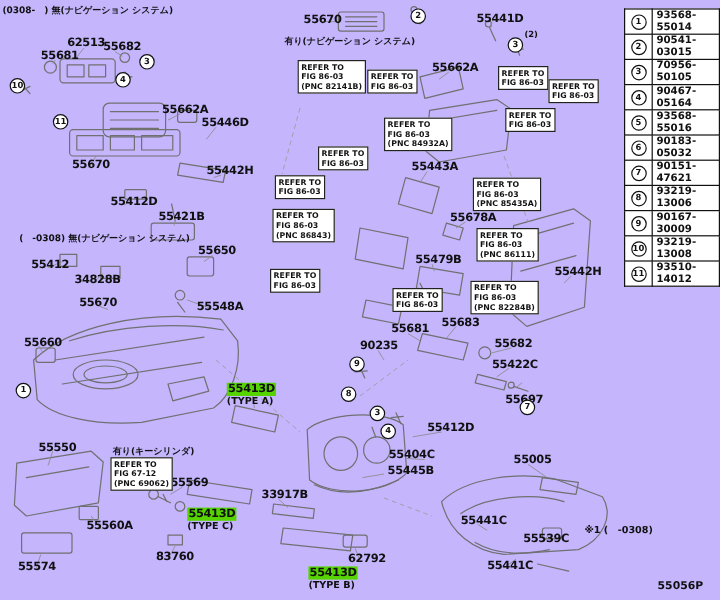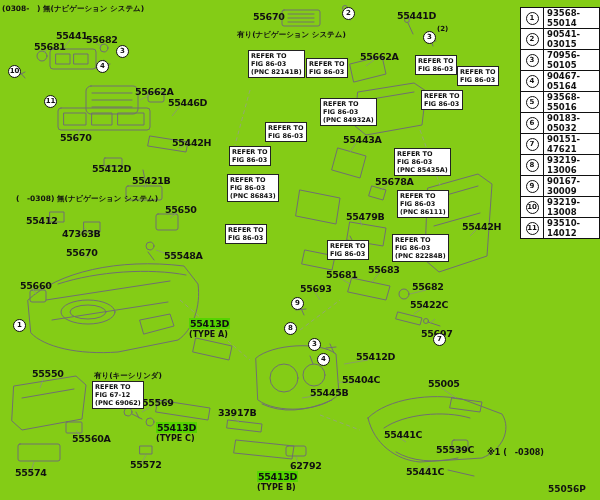--- a/index.html
+++ b/index.html
@@ -1,16 +1,16 @@
 <!DOCTYPE html>
 <html><head>
 <meta charset="utf-8">
 <style>
   html,body{margin:0;padding:0;background:#ffffff;}
-  .canvas{position:relative;width:600px;height:500px;background:#84cc16;overflow:hidden;
+  .canvas{position:relative;width:600px;height:500px;background:#c4b5fd;overflow:hidden;
           font-family:"DejaVu Sans",sans-serif;color:#111;}
   svg{position:absolute;left:0;top:0;}
   .pl{position:absolute;font-size:9.5px;font-weight:bold;letter-spacing:-0.3px;white-space:nowrap;line-height:1;}
   .pl.green{background:#55d400;padding:0 1px;}
   .ptype{display:block;font-size:8px;font-weight:bold;line-height:1.15;white-space:nowrap;}
   .hl{position:absolute;line-height:1;}
   .note{position:absolute;font-size:7.5px;font-weight:bold;white-space:nowrap;line-height:1;}
   .refer{position:absolute;border:1px solid #222;background:#fff;padding:1px 2px;line-height:1.25;}
   .refer div{font-size:6.5px;font-weight:bold;white-space:nowrap;}
   .mk{position:absolute;white-space:nowrap;line-height:1;}
@@ -168,58 +168,58 @@
         <line x1="250" y1="90" x2="235" y2="145"></line>
       <line x1="320" y1="415" x2="360" y2="430"></line>
     </g>
   </svg>
 
   <span class="note" style="left:2px;top:5px">(0308-　) 無(ナビゲーション  システム)</span>
   <span class="note" style="left:237px;top:31px">有り(ナビゲーション システム)</span>
   <span class="note" style="left:16px;top:195px">(　-0308) 無(ナビゲーション  システム)</span>
   <span class="note" style="left:94px;top:372px">有り(キーシリンダ)</span>
 
-  <span class="pl" style="left:56px;top:31px">55441</span>
+  <span class="pl" style="left:56px;top:31px">62513</span>
   <span class="pl" style="left:34px;top:42px">55681</span>
   <span class="pl" style="left:86px;top:35px">55682</span>
   <span class="pl" style="left:135px;top:87px">55662A</span>
   <span class="pl" style="left:168px;top:98px">55446D</span>
   <span class="pl" style="left:60px;top:133px">55670</span>
   <span class="pl" style="left:172px;top:138px">55442H</span>
   <span class="pl" style="left:92px;top:164px">55412D</span>
   <span class="pl" style="left:132px;top:176px">55421B</span>
   <span class="pl" style="left:26px;top:216px">55412</span>
-  <span class="pl" style="left:62px;top:229px">47363B</span>
+  <span class="pl" style="left:62px;top:229px">34828B</span>
   <span class="pl" style="left:165px;top:205px">55650</span>
   <span class="pl" style="left:66px;top:248px">55670</span>
   <span class="pl" style="left:164px;top:251px">55548A</span>
   <span class="pl" style="left:20px;top:281px">55660</span>
   <span class="pl" style="left:32px;top:369px">55550</span>
   <span class="pl" style="left:142px;top:398px">55569</span>
   <span class="pl" style="left:72px;top:434px">55560A</span>
   <span class="pl" style="left:15px;top:468px">55574</span>
-  <span class="pl" style="left:130px;top:460px">55572</span>
+  <span class="pl" style="left:130px;top:460px">83760</span>
   <span class="pl" style="left:218px;top:408px">33917B</span>
   <span class="pl" style="left:290px;top:461px">62792</span>
   <span class="pl" style="left:253px;top:12px">55670</span>
   <span class="pl" style="left:343px;top:135px">55443A</span>
   <span class="pl" style="left:375px;top:177px">55678A</span>
   <span class="pl" style="left:346px;top:212px">55479B</span>
   <span class="pl" style="left:368px;top:265px">55683</span>
   <span class="pl" style="left:326px;top:270px">55681</span>
-  <span class="pl" style="left:300px;top:284px">55693</span>
+  <span class="pl" style="left:300px;top:284px">90235</span>
   <span class="pl" style="left:412px;top:282px">55682</span>
   <span class="pl" style="left:410px;top:300px">55422C</span>
   <span class="pl" style="left:421px;top:329px">55697</span>
   <span class="pl" style="left:397px;top:11px">55441D</span>
   <span class="pl" style="left:360px;top:52px">55662A</span>
   <span class="pl" style="left:462px;top:222px">55442H</span>
   <span class="pl" style="left:356px;top:352px">55412D</span>
-  <span class="pl" style="left:342px;top:375px">55404C</span>
-  <span class="pl" style="left:310px;top:388px">55445B</span>
+  <span class="pl" style="left:324px;top:375px">55404C</span>
+  <span class="pl" style="left:323px;top:388px">55445B</span>
   <span class="pl" style="left:428px;top:379px">55005</span>
   <span class="pl" style="left:384px;top:430px">55441C</span>
   <span class="pl" style="left:436px;top:445px">55539C</span>
   <span class="pl" style="left:406px;top:467px">55441C</span>
 
   <div class="hl" style="left:189px;top:314px">
     <span class="pl green" style="position:static">55413D</span>
     <span class="ptype">(TYPE A)</span>
   </div>
   <div class="hl" style="left:156px;top:418px">
@@ -354,16 +354,16 @@
           <td class="lc"><b class="mc">10</b></td>
           <td class="lp">93219-13008</td>
         </tr>
     <tr>
           <td class="lc"><b class="mc">11</b></td>
           <td class="lp">93510-14012</td>
         </tr>
   </tbody>
     </table>
 
-  <span class="foot" style="left:487px;top:447px">※1 (　-0308)</span>
+  <span class="foot" style="left:487px;top:436px">※1 (　-0308)</span>
   <span class="figcode" style="left:548px;top:484px">55056P</span>
 
 </div>
 
 </body></html>

